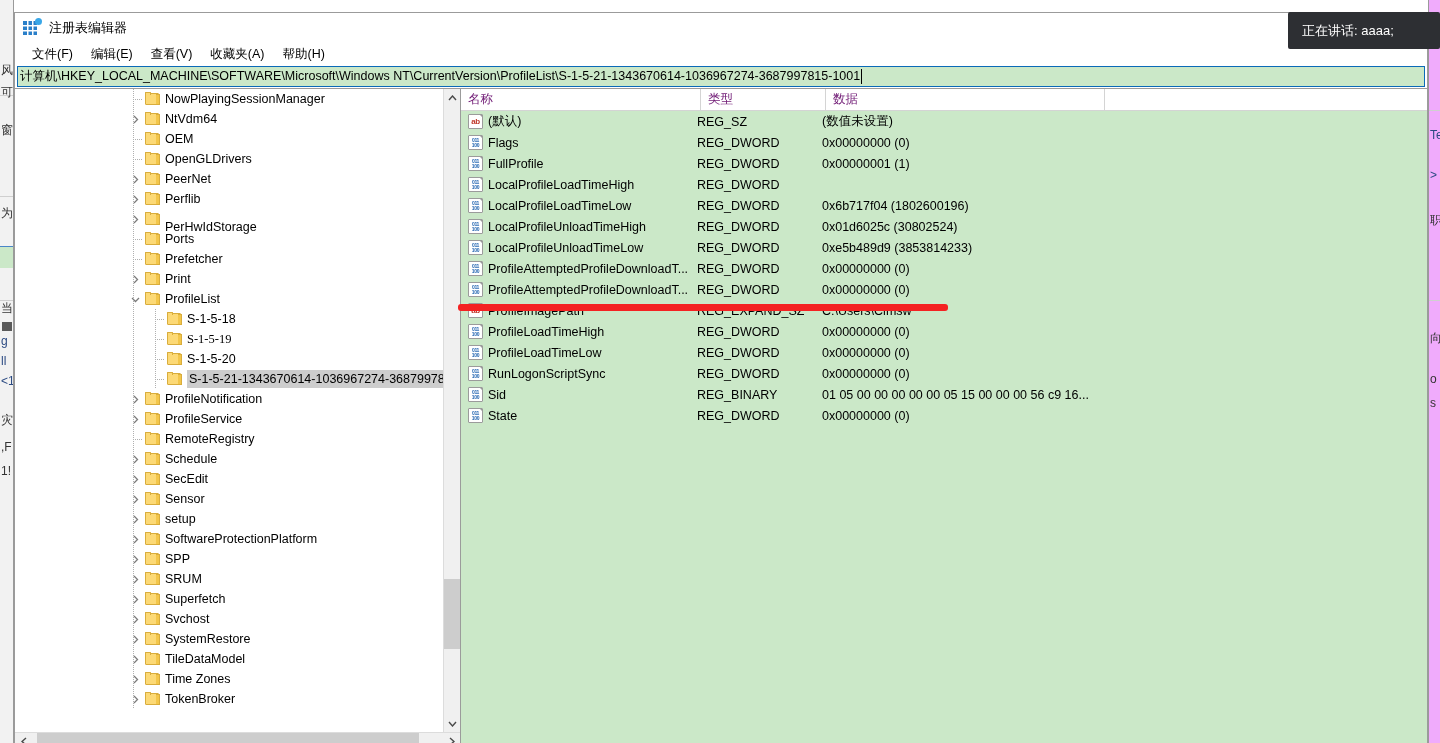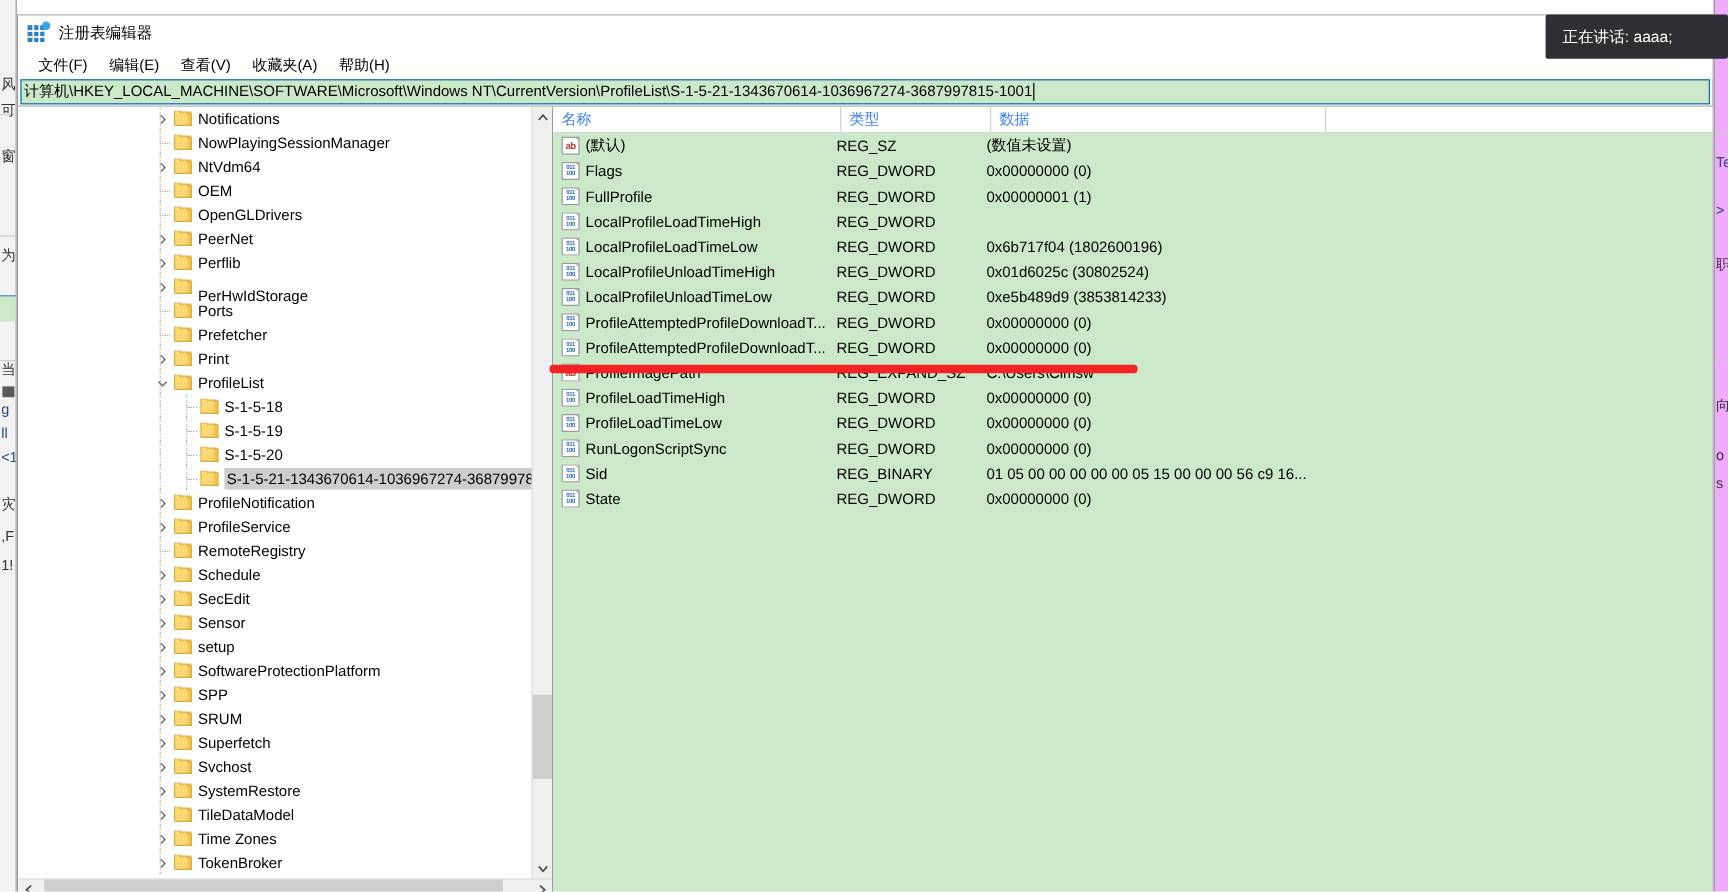--- a/index.html
+++ b/index.html
@@ -189,21 +189,21 @@
   
   .list-pane {
     flex: 1 1 auto; display: flex; flex-direction: column;
     background: #cbe8c8; min-width: 0; position: relative;
   }
   .list-header {
     height: 22px; flex: 0 0 22px; display: flex;
     background: #ffffff; border-bottom: 1px solid #d4d4d4;
   }
   .hcell {
-    font-size: 12.5px; color: #3b82f6; display: flex; align-items: center;
+    font-size: 12.5px; color: #701a75; display: flex; align-items: center;
     padding-left: 7px; border-right: 1px solid #d4d4d4;
     font-family: Liberation Mono, monospace;
   }
   .hcell.c-name { width: 240px; }
   .hcell.c-type { width: 125px; }
   .hcell.c-data { width: 279px; }
   .hcell.c-rest { flex: 1 1 auto; border-right: none; }
 
   .list-rows { flex: 1 1 auto; position: relative; }
   .row {
@@ -334,36 +334,20 @@
     </div>
 
     <div class="body">
 
       <div class="tree-pane">
         <div class="tree-scroll">
           <div class="tree-rows" id="tree-rows">
               <div class="tree-row">
                 <div class="guides">
                   <div class="guide-v" style="left:118px"></div>
-                </div>
-                <div class="twisty" style="left: 112px;">
-                  <svg width="9" height="9" viewBox="0 0 9 9">
-                    <polyline points="3,1 6.5,4.5 3,8" fill="none" stroke="#7b7b7b" stroke-width="1.3"></polyline>
-                  </svg>
-                </div>
-                <div class="folder" style="left: 130px; top: 3px;">
-                  <div class="back"></div>
-                  <div class="tab"></div>
-                  <div class="right"></div>
-                </div>
-                <div class="tree-label" style="left: 150px;">Notifications</div>
-              </div>
-              <div class="tree-row">
-                <div class="guides">
-                  <div class="guide-v" style="left:118px"></div>
                   <div class="guide-h" style="left:118px;width:10px"></div>
                 </div>
                 <div class="folder" style="left: 130px; top: 3px;">
                   <div class="back"></div>
                   <div class="tab"></div>
                   <div class="right"></div>
                 </div>
                 <div class="tree-label" style="left: 150px;">NowPlayingSessionManager</div>
               </div>
               <div class="tree-row">
@@ -527,21 +511,21 @@
                 <div class="guides">
                   <div class="guide-v" style="left:118px"></div>
                   <div class="guide-v" style="left:140px"></div>
                   <div class="guide-h" style="left:140px;width:10px"></div>
                 </div>
                 <div class="folder" style="left: 152px; top: 3px;">
                   <div class="back"></div>
                   <div class="tab"></div>
                   <div class="right"></div>
                 </div>
-                <div class="tree-label" style="left: 172px;">S-1-5-19</div>
+                <div class="tree-label" style="left: 172px; font-family: Liberation Serif, serif;">S-1-5-19</div>
               </div>
               <div class="tree-row">
                 <div class="guides">
                   <div class="guide-v" style="left:118px"></div>
                   <div class="guide-v" style="left:140px"></div>
                   <div class="guide-h" style="left:140px;width:10px"></div>
                 </div>
                 <div class="folder" style="left: 152px; top: 3px;">
                   <div class="back"></div>
                   <div class="tab"></div>

